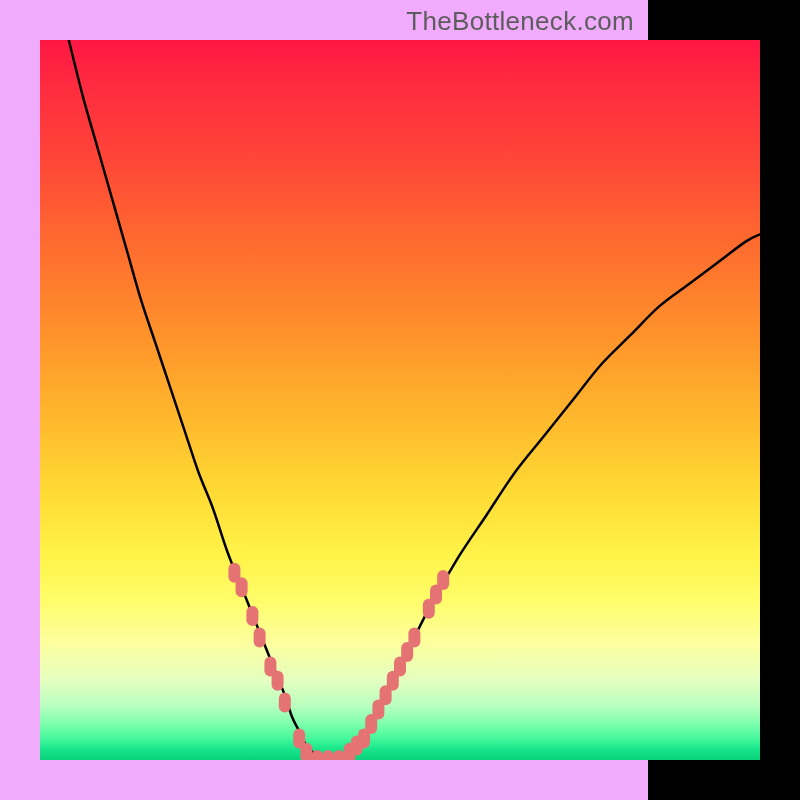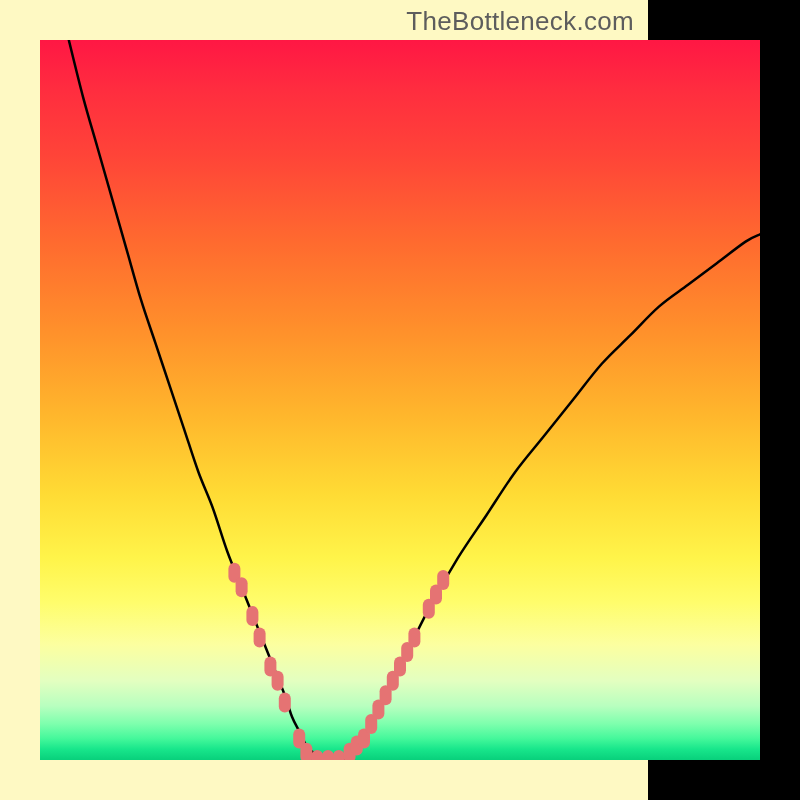--- a/index.html
+++ b/index.html
@@ -10,21 +10,21 @@
     background: #000;
     overflow: hidden;
     font-family: Arial, Helvetica, sans-serif;
   }
   .frame {
     position: absolute;
     left: 0;
     top: 0;
     width: 648px;
     height: 800px;
-    background: #fef9c3;
+    background: #f0abfc;
   }
   .plot-area {
     position: absolute;
     left: 40px;
     top: 40px;
     width: 720px;
     height: 720px;
     overflow: hidden;
   }
   .gradient {

